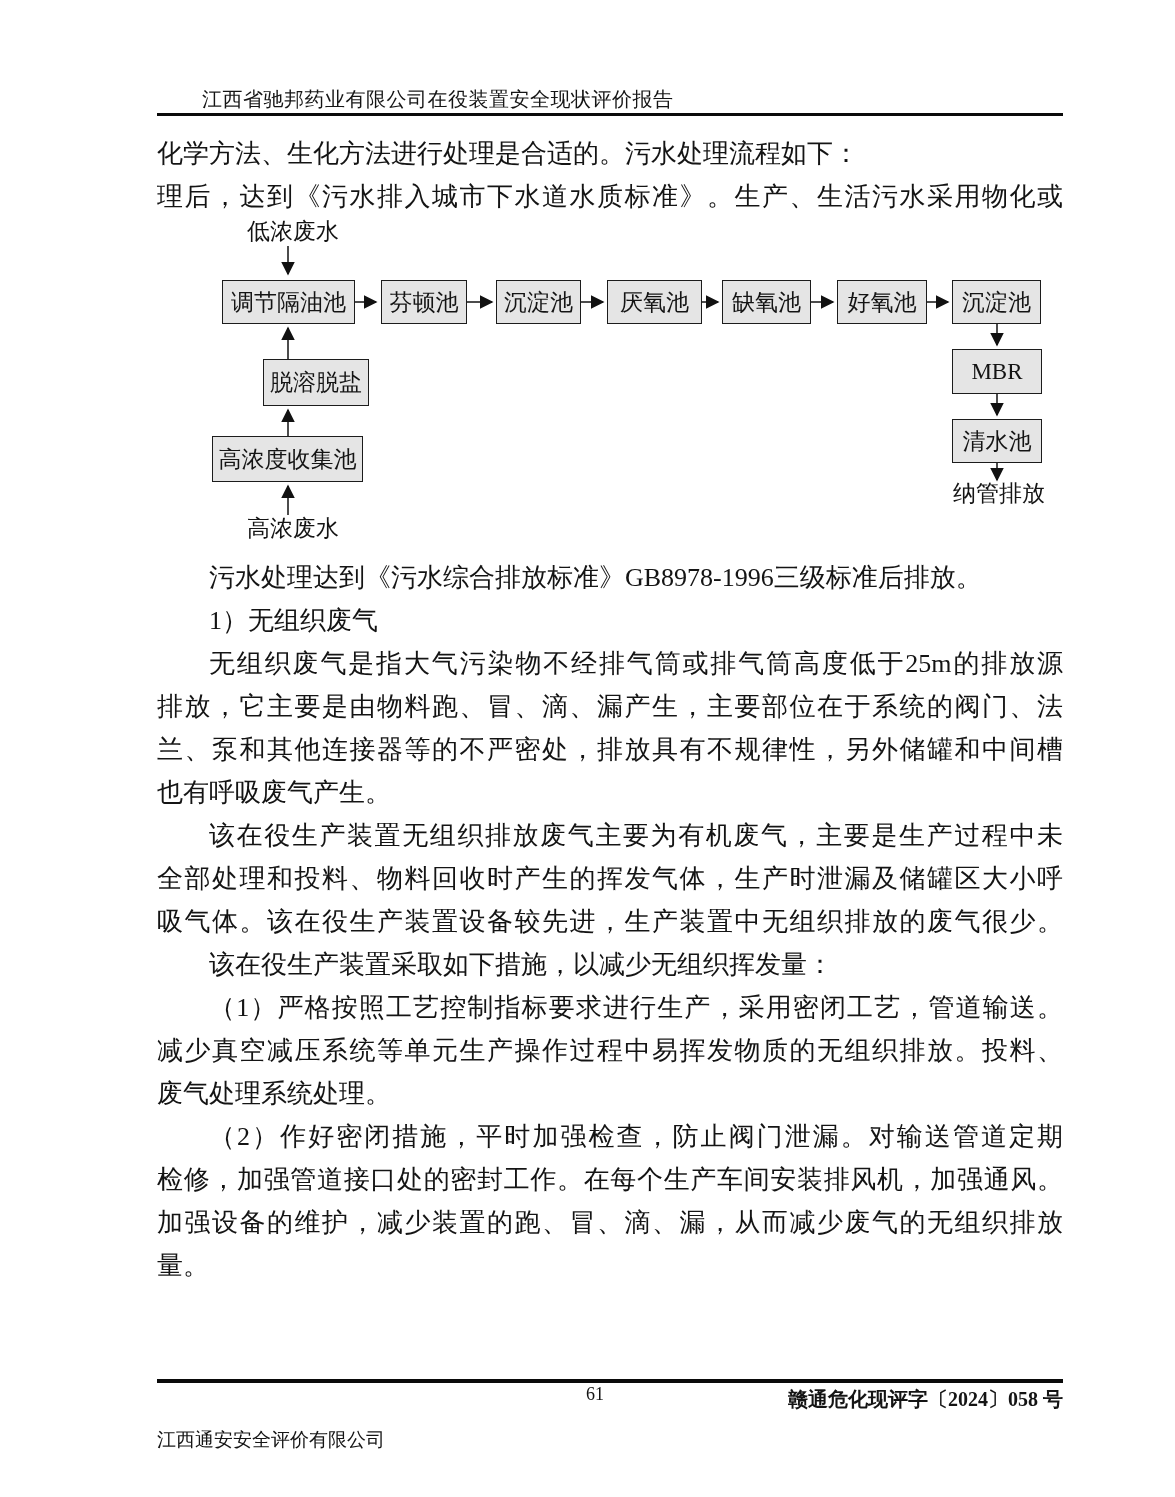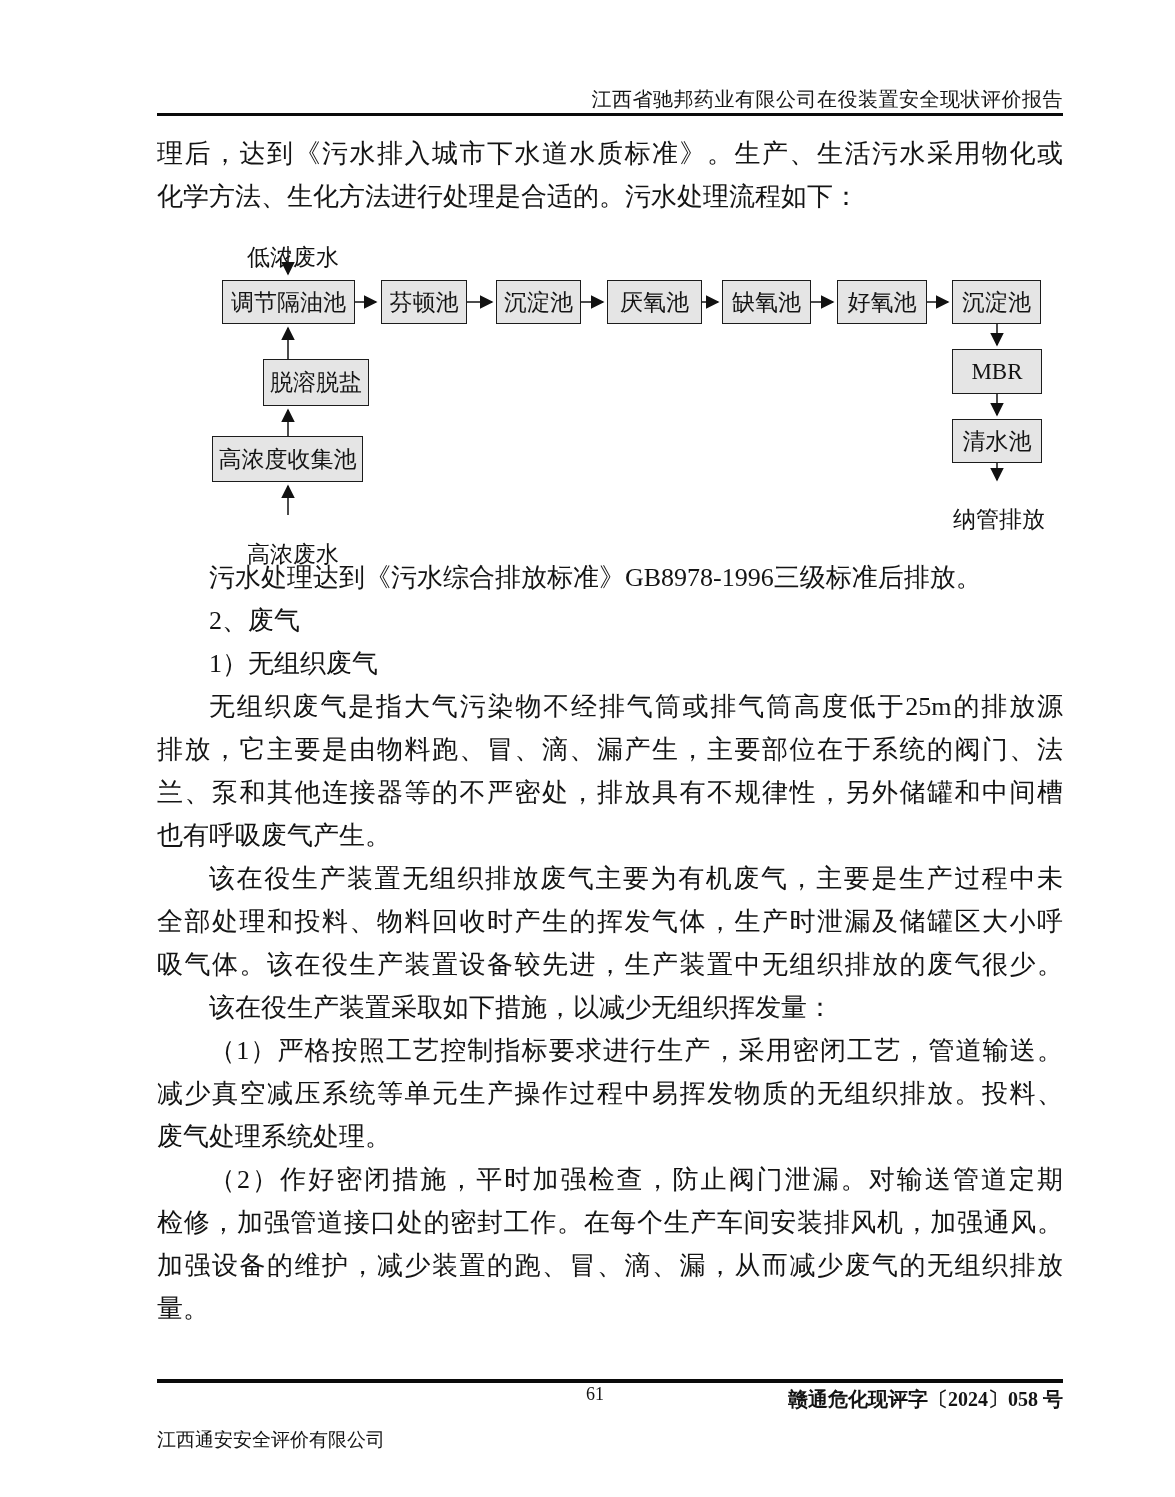--- a/index.html
+++ b/index.html
@@ -8,21 +8,21 @@
     width:1175px;height:1497px;
     margin:0 auto;
     background:#ffffff;
     font-family:"Liberation Serif","DejaVu Serif",serif;
     color:#141414;
     overflow:hidden;
   }
   
   .hdr-title{
     position:absolute;top:88px;left:157px;width:906px;
-    text-align:right;padding-left:45px;box-sizing:border-box;
+    text-align:left;padding-left:45px;box-sizing:border-box;
     font-size:20px;line-height:22px;letter-spacing:0.5px;white-space:nowrap;
   }
   .hdr-rule{
     position:absolute;top:113px;left:157px;width:906px;height:3px;background:#0a0a0a;
   }
   
   .content{
     position:absolute;top:132px;left:157px;width:906px;
     font-size:26px;
   }
@@ -39,21 +39,21 @@
   }
   .fc-svg{position:absolute;left:0;top:0;}
   .node{
     position:absolute;box-sizing:border-box;
     border:1.5px solid #1c1c1c;background:#e5e5e5;
     display:flex;align-items:center;justify-content:center;
     white-space:nowrap;
   }
   .flabel{
     position:absolute;white-space:nowrap;text-align:center;
-    font-size:23px;line-height:24px;margin-top:26px;
+    font-size:23px;line-height:24px;
   }
   
   .ftr-rule{
     position:absolute;top:1379px;left:157px;width:906px;height:4px;background:#0a0a0a;
   }
   .page-num{
     position:absolute;top:1384px;left:157px;width:876px;
     text-align:center;font-size:18px;line-height:20px;
   }
   .ftr-company{
@@ -67,22 +67,22 @@
 </style>
 </head>
 <body>
 
 <div class="page">
 
   <div class="hdr-title">江西省驰邦药业有限公司在役装置安全现状评价报告</div>
   <div class="hdr-rule"></div>
 
   <div class="content">
+    <div class="ln">化学方法、生化方法进行处理是合适的。污水处理流程如下：</div>
     <div class="ln j">理后，达到《污水排入城市下水道水质标准》。生产、生活污水采用物化或</div>
-    <div class="ln">化学方法、生化方法进行处理是合适的。污水处理流程如下：</div>
 
     <div class="flowchart">
       <svg class="fc-svg" width="906" height="338" viewBox="0 0 906 338">
         <defs>
           <marker id="ah" markerWidth="10" markerHeight="9" refX="8" refY="4.5" orient="auto">
             <path d="M0,0 L9,4.5 L0,9 z" fill="#111"></path>
           </marker>
         </defs>
 
         <line x1="131" y1="28" x2="131" y2="56" stroke="#111" stroke-width="1.5" marker-end="url(#ah)"></line>
@@ -116,21 +116,20 @@
       <div class="node" style="left:58px;top:141px;width:106px;height:47px;margin-left:48px;">脱溶脱盐</div>
       <div class="node" style="left:55px;top:218px;width:151px;height:46px;">高浓度收集池</div>
       <div class="flabel" style="left:86px;top:299px;width:100px;">高浓废水</div>
 
       <div class="node" style="left:795px;top:131px;width:90px;height:45px;">MBR</div>
       <div class="node" style="left:795px;top:201px;width:90px;height:44px;">清水池</div>
       <div class="flabel" style="left:794px;top:264px;width:96px;">纳管排放</div>
     </div>
 
     <div class="ln ind">污水处理达到《污水综合排放标准》GB8978-1996三级标准后排放。</div>
-    <div class="ln ind">2、废气</div>
     <div class="ln ind">1）无组织废气</div>
 
     <div class="ln ind j">无组织废气是指大气污染物不经排气筒或排气筒高度低于25m的排放源</div>
     <div class="ln j">排放，它主要是由物料跑、冒、滴、漏产生，主要部位在于系统的阀门、法</div>
     <div class="ln j">兰、泵和其他连接器等的不严密处，排放具有不规律性，另外储罐和中间槽</div>
     <div class="ln">也有呼吸废气产生。</div>
 
     <div class="ln ind j">该在役生产装置无组织排放废气主要为有机废气，主要是生产过程中未</div>
     <div class="ln j">全部处理和投料、物料回收时产生的挥发气体，生产时泄漏及储罐区大小呼</div>
     <div class="ln j">吸气体。该在役生产装置设备较先进，生产装置中无组织排放的废气很少。</div>

